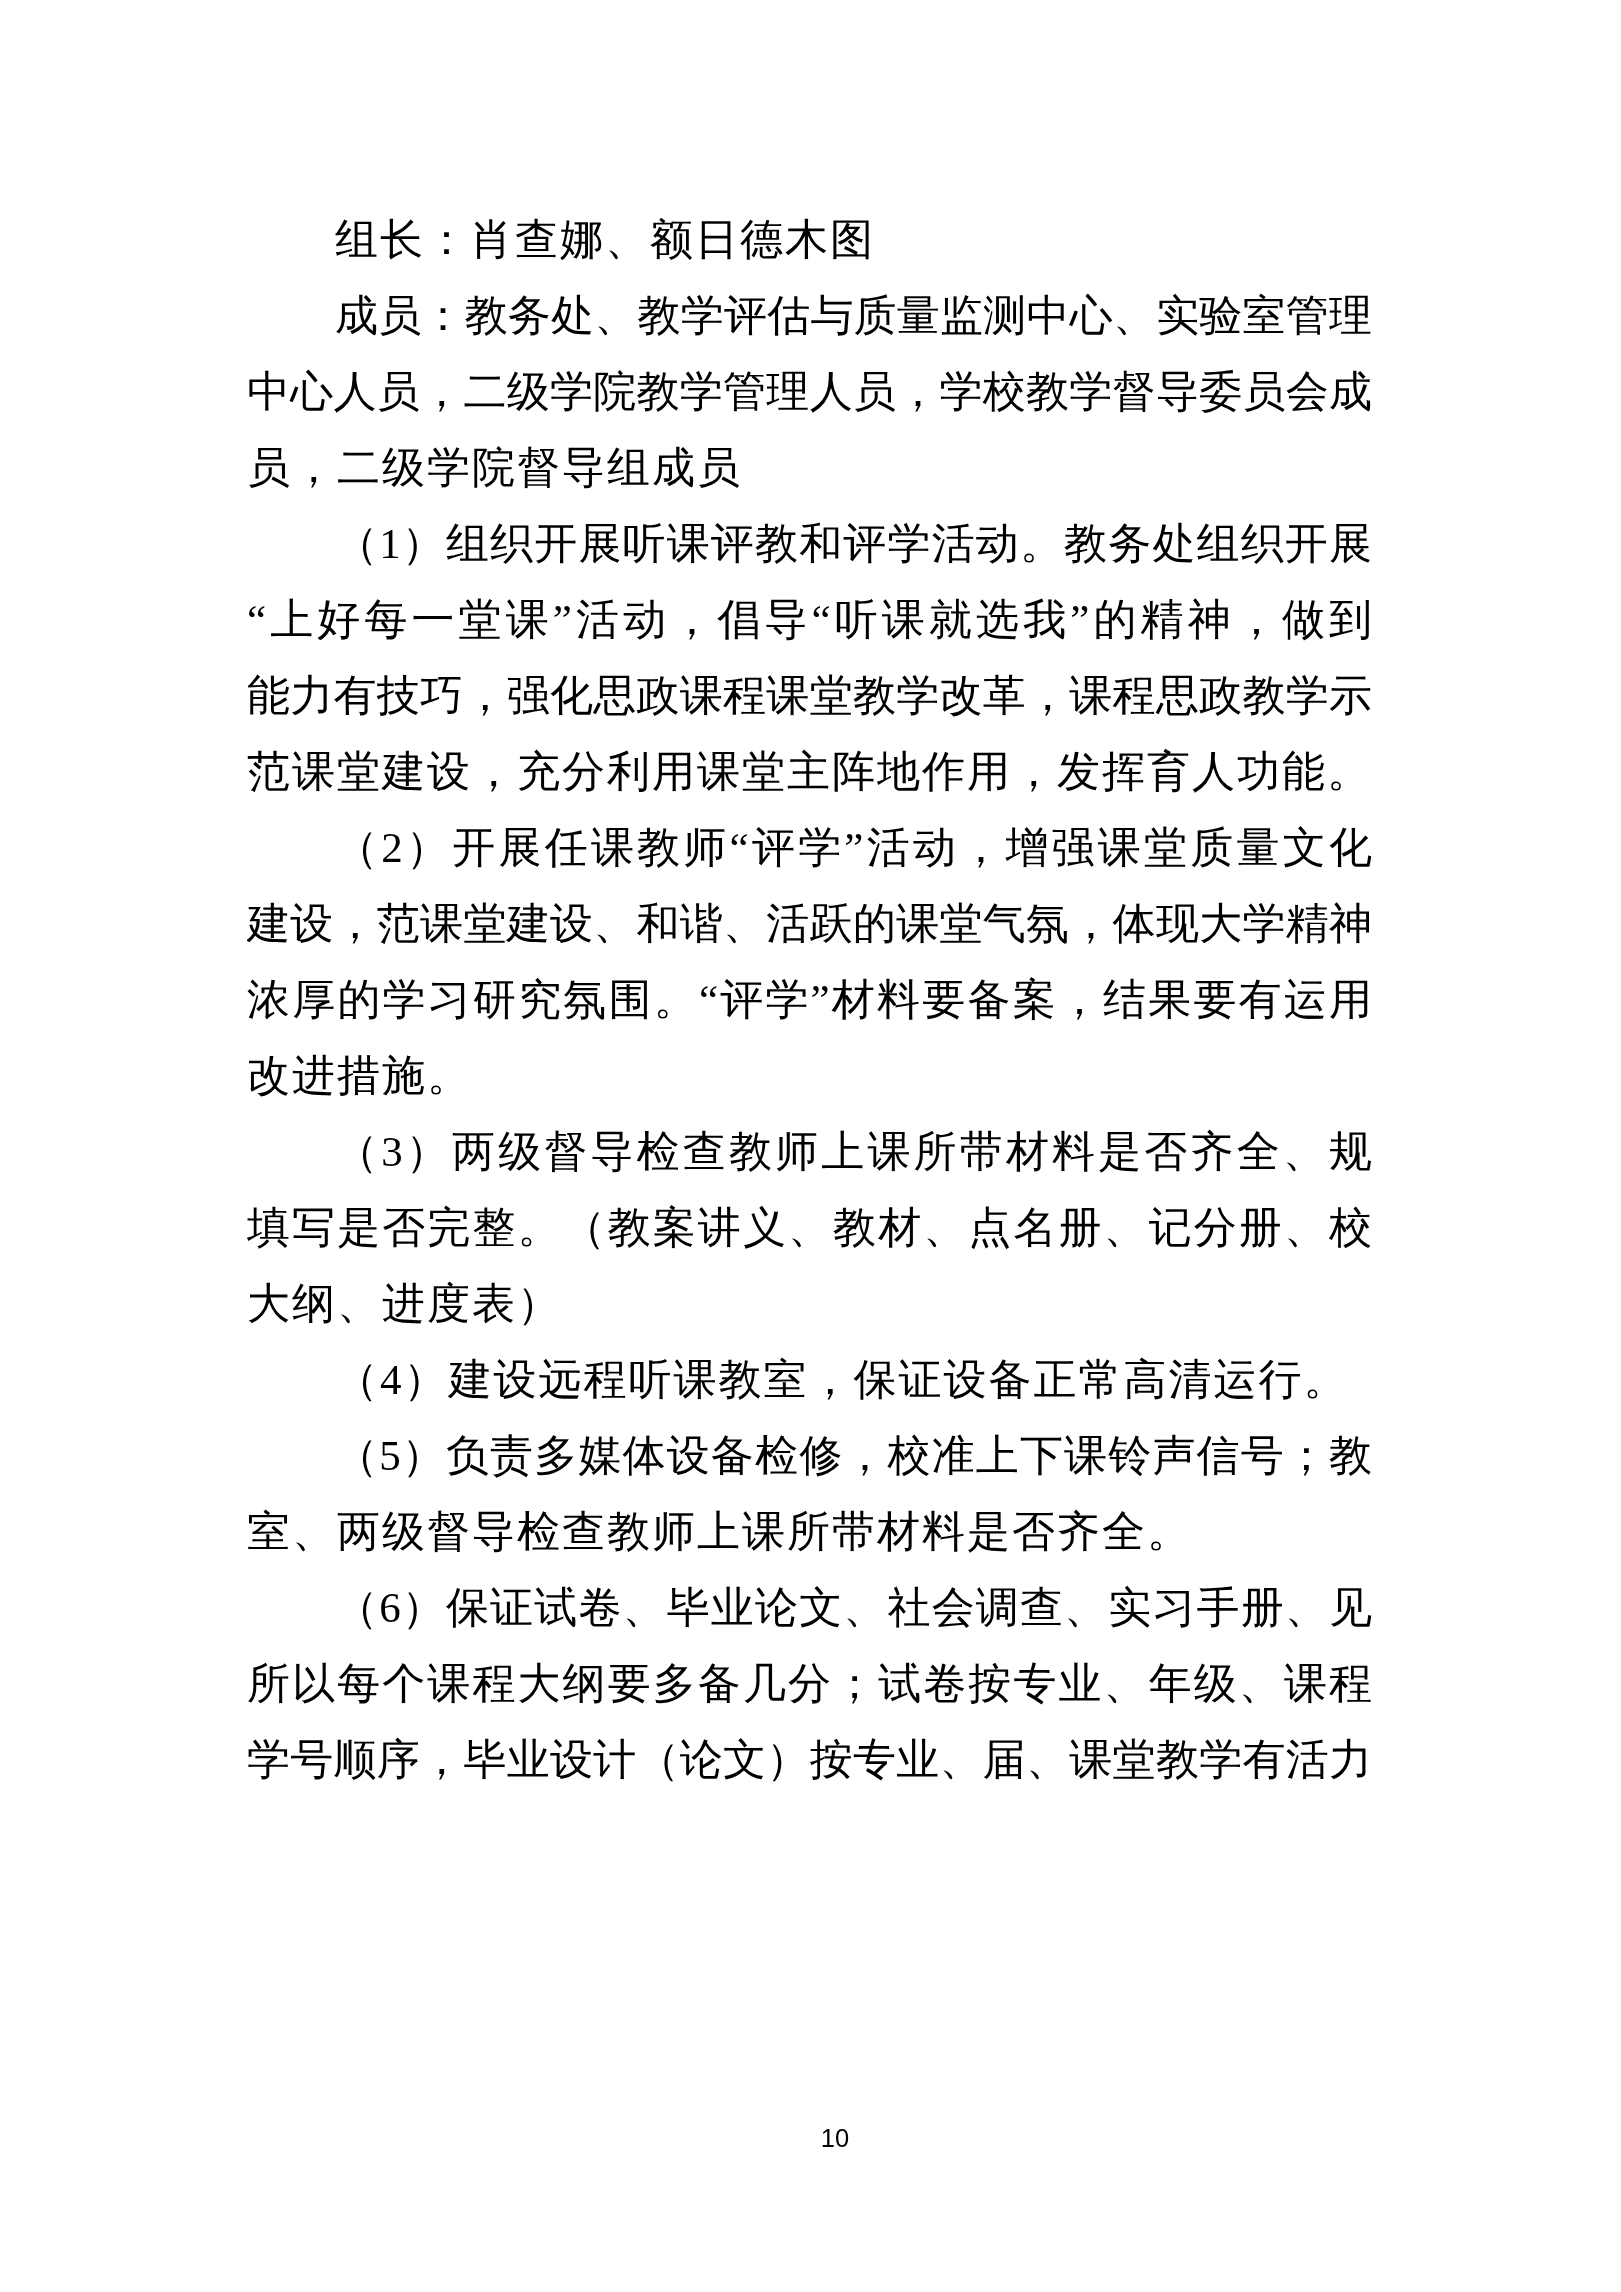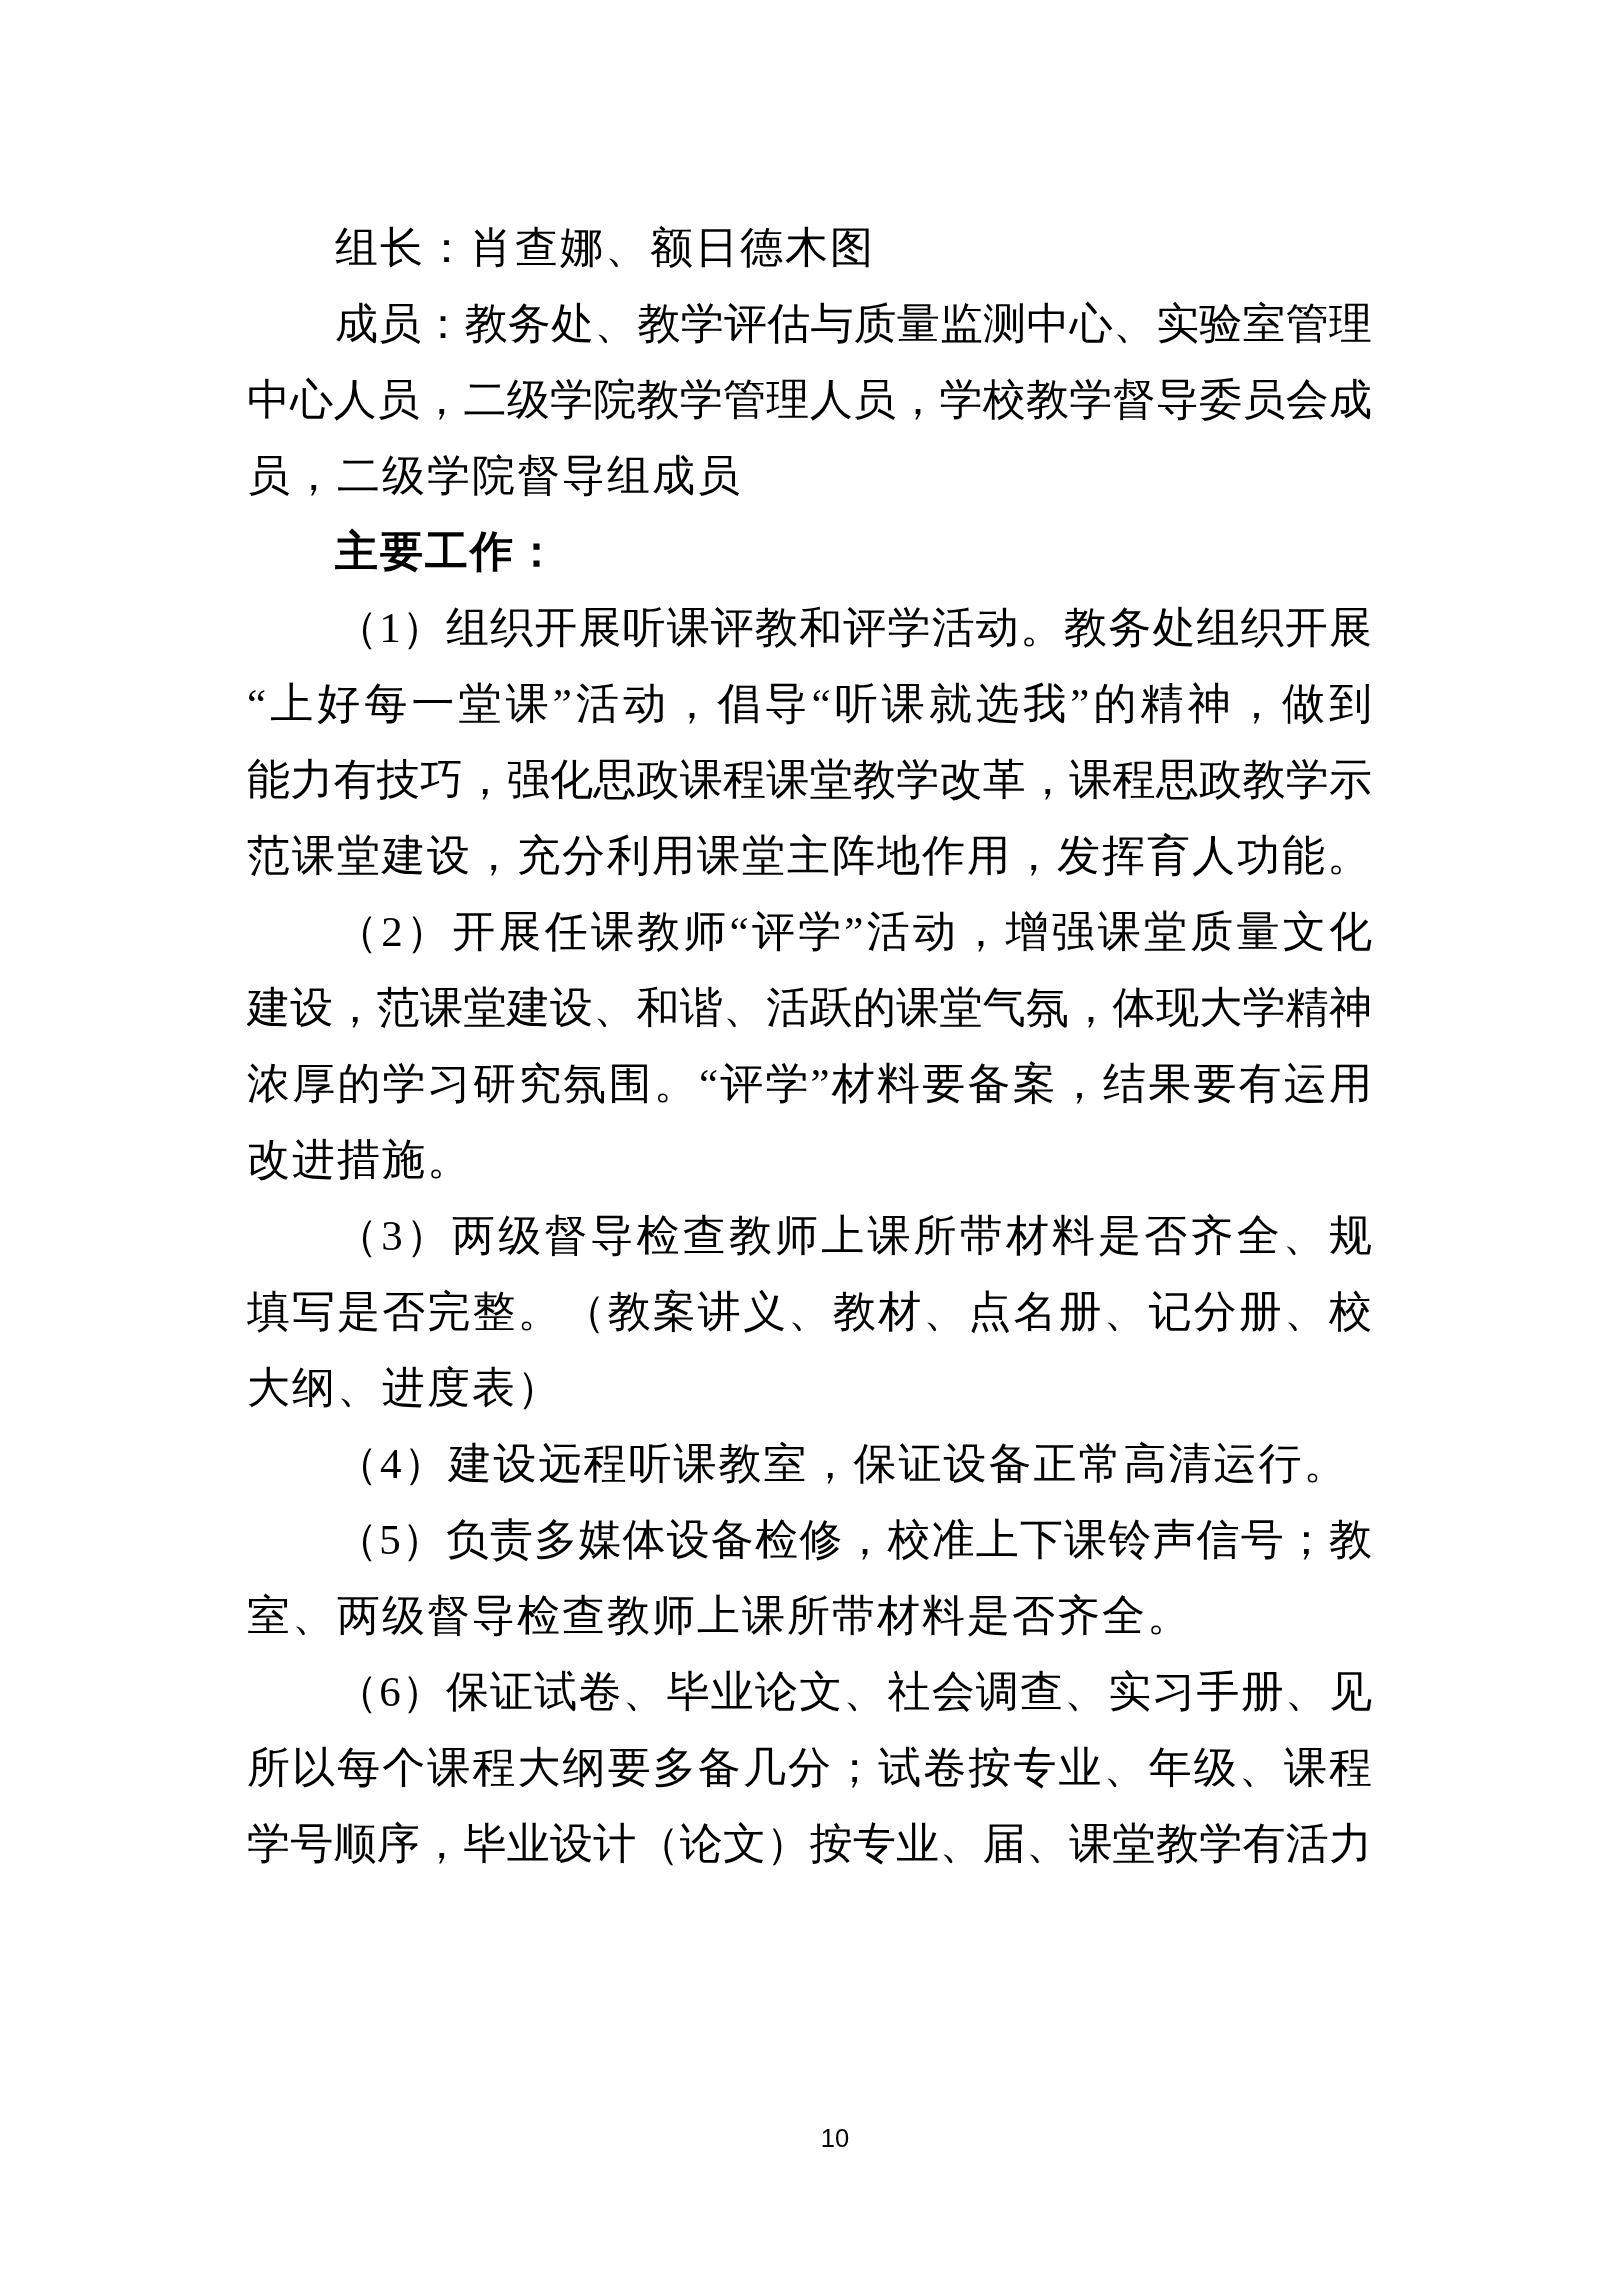--- a/index.html
+++ b/index.html
@@ -12,21 +12,21 @@
     width: 1621px;
     height: 2293px;
     background: #ffffff;
     color: #000000;
     font-family: "Liberation Serif", "DejaVu Serif", serif;
     overflow: hidden;
   }
   .textblock {
     position: absolute;
     left: 247px;
-    top: 210px;
+    top: 202px;
     width: 1125px;
   }
   .line {
     height: 76px;
     line-height: 76px;
     font-size: 43px;
     overflow: hidden;
   }
   .just {
     text-align: justify;
@@ -58,21 +58,20 @@
 </style>
 </head>
 <body>
 
 <div class="page">
   <div class="textblock">
     <div class="line natural indent">组长：肖查娜、额日德木图</div>
     <div class="line just indent">成员：教务处、教学评估与质量监测中心、实验室管理</div>
     <div class="line just">中心人员，二级学院教学管理人员，学校教学督导委员会成</div>
     <div class="line natural">员，二级学院督导组成员</div>
-    <div class="line natural indent bold">主要工作：</div>
     <div class="line just indent">（1）组织开展听课评教和评学活动。教务处组织开展</div>
     <div class="line just">“上好每一堂课”活动，倡导“听课就选我”的精神，做到</div>
     <div class="line just">能力有技巧，强化思政课程课堂教学改革，课程思政教学示</div>
     <div class="line natural">范课堂建设，充分利用课堂主阵地作用，发挥育人功能。</div>
     <div class="line just indent">（2）开展任课教师“评学”活动，增强课堂质量文化</div>
     <div class="line just">建设，范课堂建设、和谐、活跃的课堂气氛，体现大学精神和</div>
     <div class="line just">浓厚的学习研究氛围。“评学”材料要备案，结果要有运用</div>
     <div class="line natural">改进措施。</div>
     <div class="line just indent">（3）两级督导检查教师上课所带材料是否齐全、规范、</div>
     <div class="line just">填写是否完整。（教案讲义、教材、点名册、记分册、校历、</div>

